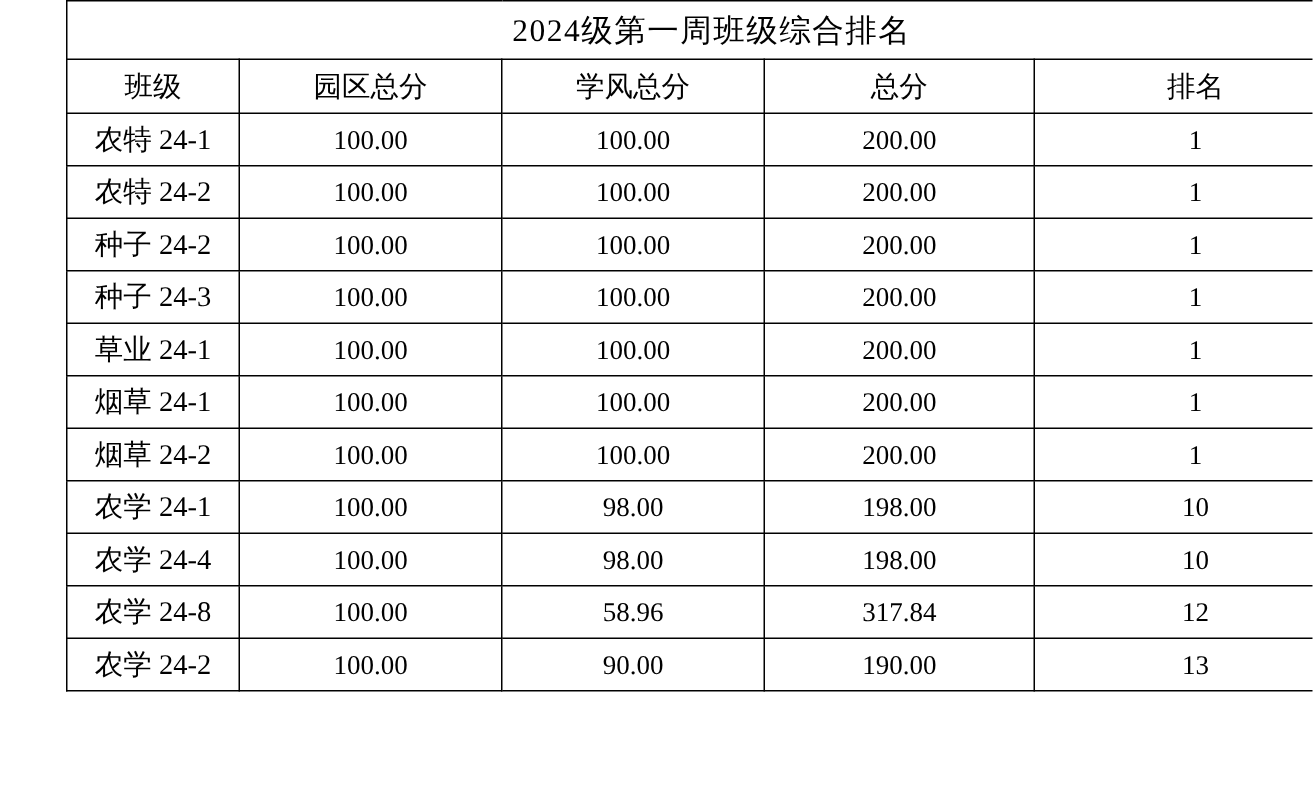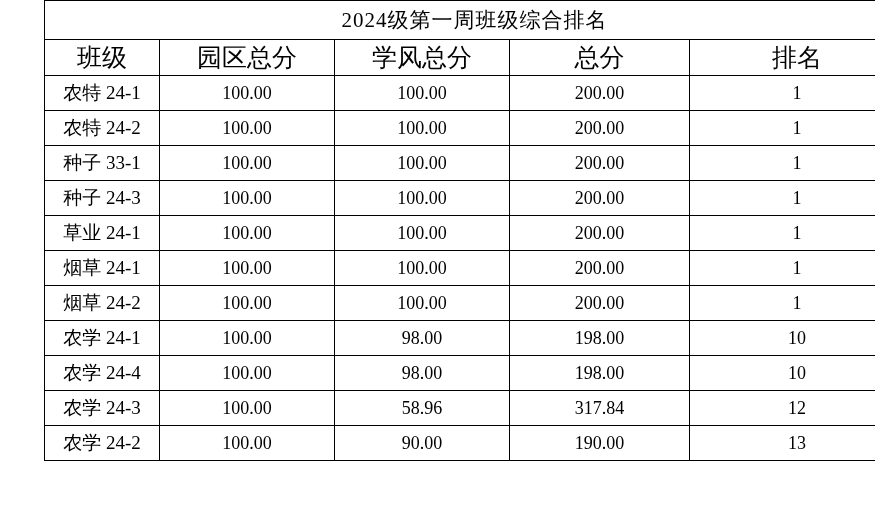--- a/index.html
+++ b/index.html
@@ -35,21 +35,21 @@
     font-weight: normal;
   }
   .title-cell {
     height: 38px;
     font-size: 21px;
     font-weight: bold;
     letter-spacing: 1px;
   }
   .header-cell {
     height: 35px;
-    font-size: 25px;
+    font-size: 19px;
   }
   .data-cell {
     height: 34px;
     font-size: 18px;
   }
   .cls-cell {
     text-align: left;
     padding-left: 10px;
     font-size: 19px;
   }
@@ -90,21 +90,21 @@
         <td class="data-cell">1</td>
       </tr>
       <tr>
         <td class="data-cell cls-cell">农特 24-2</td>
         <td class="data-cell">100.00</td>
         <td class="data-cell">100.00</td>
         <td class="data-cell">200.00</td>
         <td class="data-cell">1</td>
       </tr>
       <tr>
-        <td class="data-cell cls-cell">种子 33-1</td>
+        <td class="data-cell cls-cell">种子 24-2</td>
         <td class="data-cell">100.00</td>
         <td class="data-cell">100.00</td>
         <td class="data-cell">200.00</td>
         <td class="data-cell">1</td>
       </tr>
       <tr>
         <td class="data-cell cls-cell">种子 24-3</td>
         <td class="data-cell">100.00</td>
         <td class="data-cell">100.00</td>
         <td class="data-cell">200.00</td>
@@ -139,21 +139,21 @@
         <td class="data-cell">10</td>
       </tr>
       <tr>
         <td class="data-cell cls-cell">农学 24-4</td>
         <td class="data-cell">100.00</td>
         <td class="data-cell">98.00</td>
         <td class="data-cell">198.00</td>
         <td class="data-cell">10</td>
       </tr>
       <tr>
-        <td class="data-cell cls-cell">农学 24-3</td>
+        <td class="data-cell cls-cell">农学 24-8</td>
         <td class="data-cell">100.00</td>
         <td class="data-cell">58.96</td>
         <td class="data-cell">317.84</td>
         <td class="data-cell">12</td>
       </tr>
       <tr>
         <td class="data-cell cls-cell">农学 24-2</td>
         <td class="data-cell">100.00</td>
         <td class="data-cell">90.00</td>
         <td class="data-cell">190.00</td>

